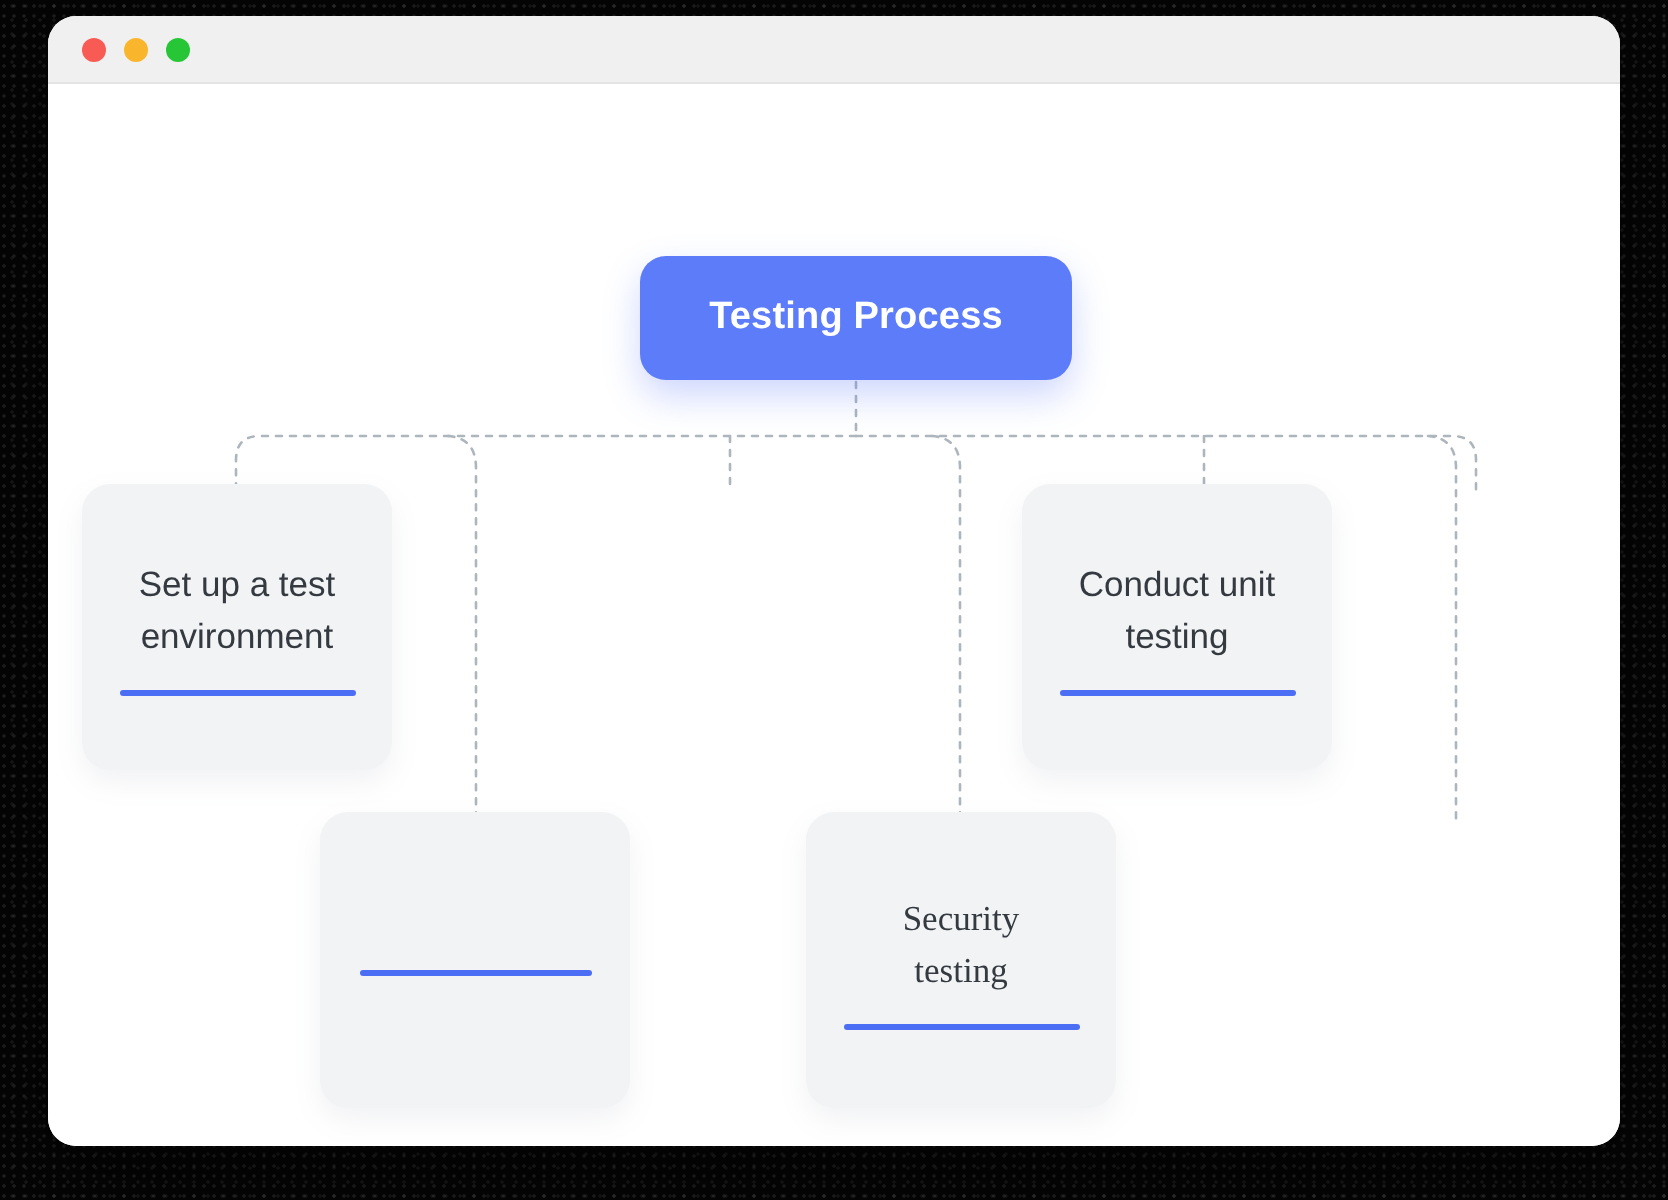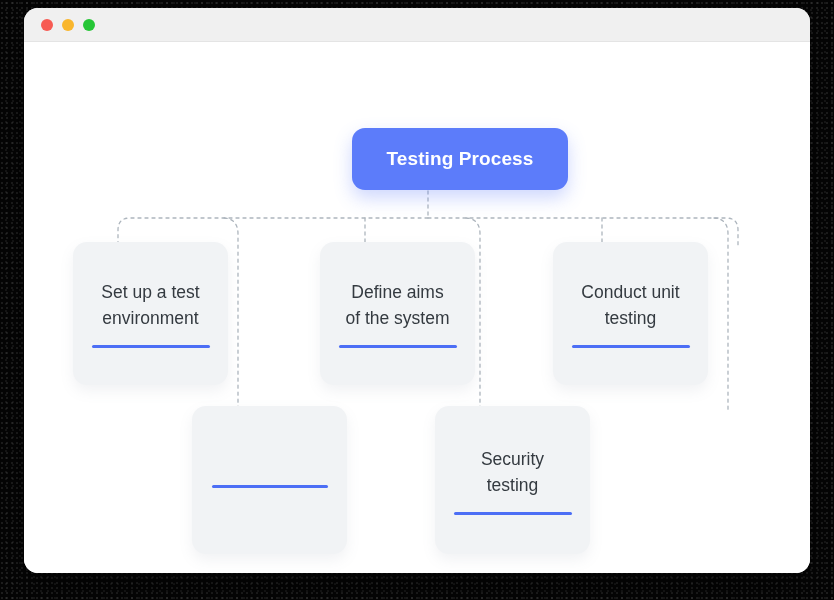--- a/index.html
+++ b/index.html
@@ -71,21 +71,20 @@
   }
 
   .node {
     position: absolute;
     box-sizing: border-box;
     border-radius: 14px;
     display: flex;
     flex-direction: column;
     align-items: center;
     justify-content: center;
-    margin-left: 32px;
   }
 
   
   #root-node {
     left: 296px;
     top: 86px;
     width: 216px;
     height: 62px;
     background: #5c7cfa;
     border-radius: 13px;
@@ -115,24 +114,24 @@
     width: 118px;
     height: 3px;
     border-radius: 2px;
     background: #4c6ef5;
     margin-top: 14px;
   }
 
   
   #card-setup    { left: 17px;  top: 200px; width: 155px; height: 143px; }
   #card-define   { left: 264px; top: 200px; width: 155px; height: 143px; }
-  #card-unit     { left: 497px; top: 200px; width: 155px; height: 143px; }
+  #card-unit     { left: 487px; top: 200px; width: 155px; height: 143px; }
   
   #card-outline  { left: 136px; top: 364px; width: 155px; height: 148px; }
-  #card-security { left: 379px; top: 364px; width: 155px; height: 148px; }
+  #card-security { left: 379px; top: 364px; width: 155px; height: 148px; font-family: Liberation Serif, serif; }
   #card-load     { left: 613px; top: 364px; width: 155px; height: 148px; }
 
   #card-outline .node-title,
   #card-load .node-title { line-height: 25px; }
   #card-outline .underline { width: 116px; margin-top: 12px; }
   #card-load .underline { width: 120px; margin-top: 10px; }
 </style>
 </head>
 <body>
 
@@ -171,25 +170,20 @@
     <div class="node" id="root-node">
       <div class="node-title">Testing Process</div>
     </div>
 
     <div class="node card" id="card-setup">
       <div class="node-title">Set up a test
 environment</div>
       <div class="underline"></div>
     </div>
 
-    <div class="node card" id="card-define">
-      <div class="node-title">Define aims
-of the system</div>
-      <div class="underline"></div>
-    </div>
 
     <div class="node card" id="card-unit">
       <div class="node-title">Conduct unit
 testing</div>
       <div class="underline"></div>
     </div>
 
     <div class="node card" id="card-outline">
       <div class="underline"></div>
     </div>

